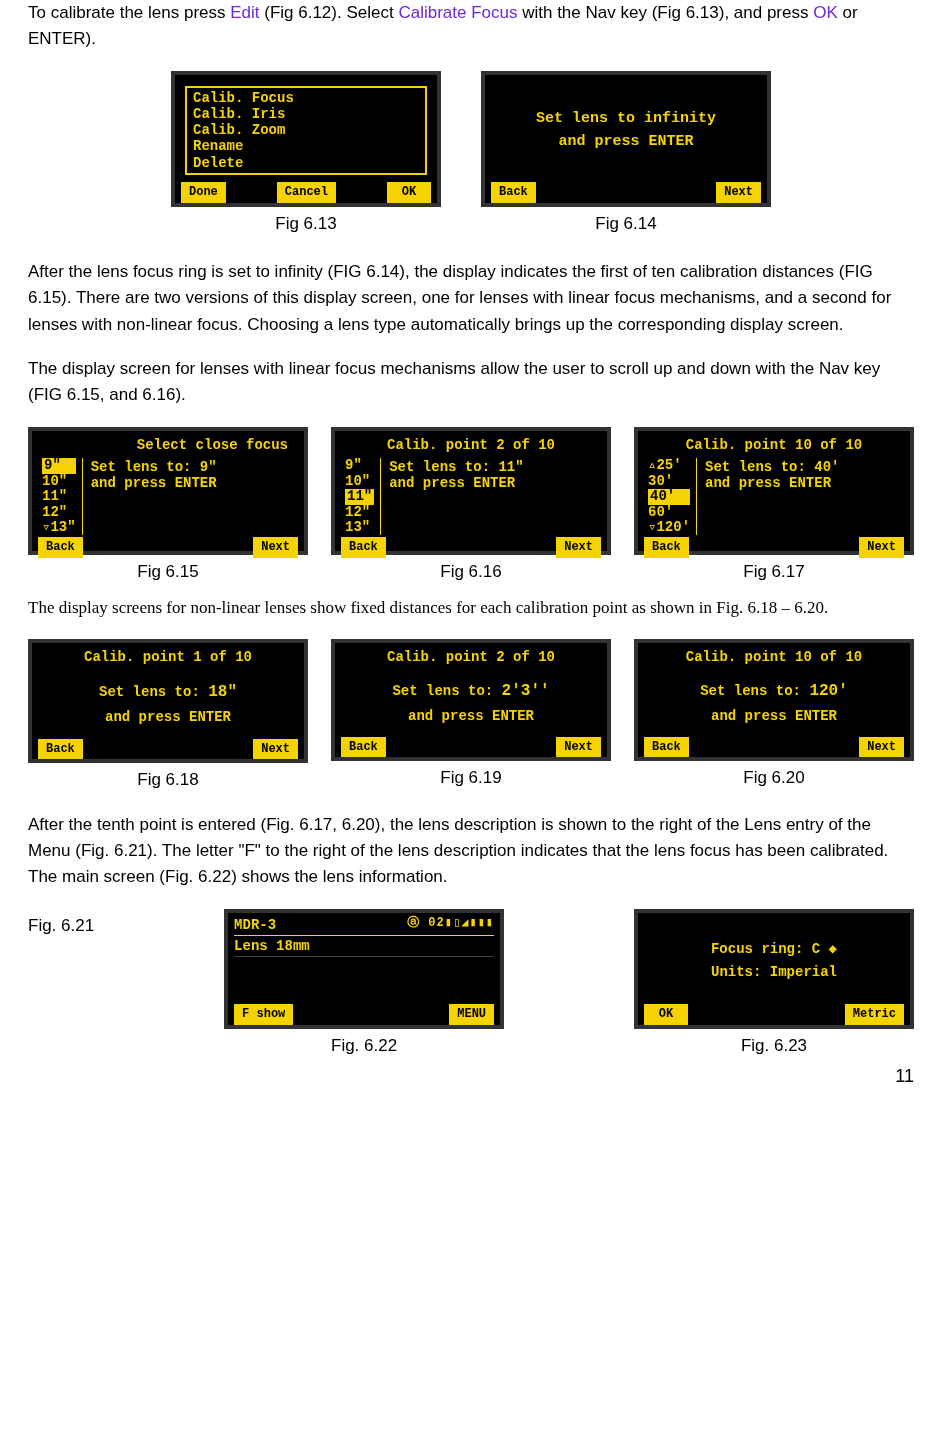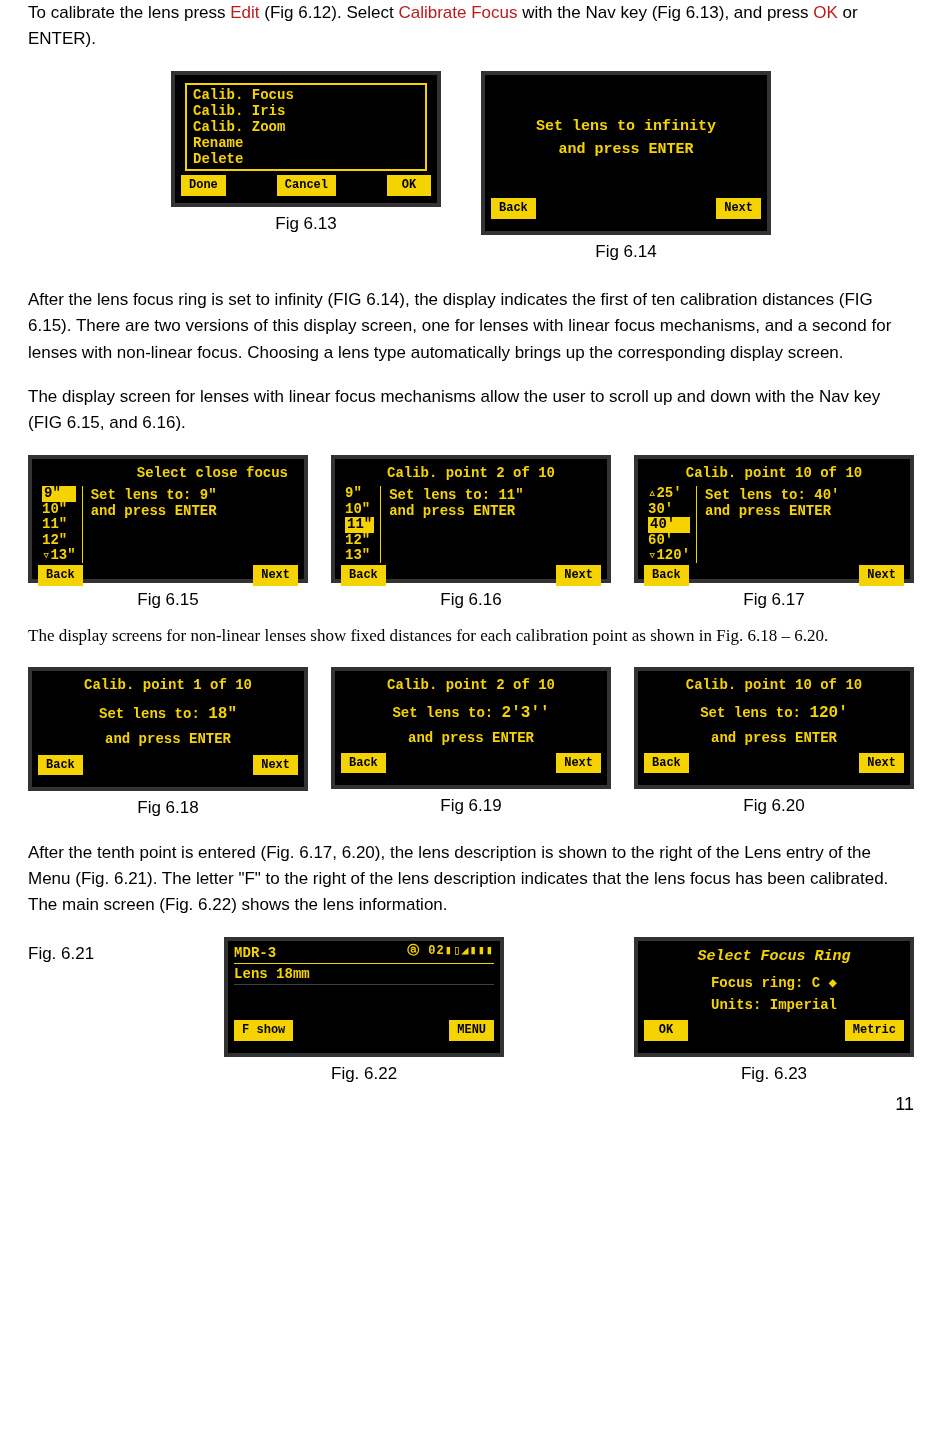--- a/index.html
+++ b/index.html
@@ -7,30 +7,30 @@
     font-size: 17px;
     line-height: 1.55;
     color: #000;
     background: #fff;
     width: 942px;
     margin: 0;
     padding: 0 28px 12px 28px;
     box-sizing: border-box;
   }
   p { margin: 0 0 18px 0; }
-  .link { color: #b91c1c; }
+  .link { color: #6d28d9; }
   .row { display: flex; justify-content: flex-start; gap: 10px; margin: 6px 0 4px 0; }
   .row.center { justify-content: center; gap: 40px; }
   .row.three { justify-content: space-between; }
   .figwrap { display: flex; flex-direction: column; align-items: center; }
   .caption { font-size: 17px; margin-top: 4px; }
   .lcd {
     background: #000;
     border: 4px solid #333;
-    padding: 4px 6px 12px 6px;
+    padding: 4px 6px 0 6px;
     box-sizing: border-box;
     font-family: "Courier New", monospace;
     font-weight: bold;
     color: #f5d300;
     position: relative;
     display: flex;
     flex-direction: column;
   }
   .lcd .body { flex: 1; display: flex; flex-direction: column; justify-content: center; }
   .lcd .line { white-space: pre; }
@@ -89,21 +89,21 @@
       <div class="buttons">
         <div class="btn">Done</div>
         <div class="btn">Cancel</div>
         <div class="btn">OK</div>
       </div>
     </div>
     <div class="caption">Fig 6.13</div>
   </div>
 
   <div class="figwrap">
-    <div class="lcd" style="width:290px;height:164px;">
+    <div class="lcd" style="width:290px;height:136px;">
       <div class="body" style="align-items:center;font-size:15px;">
         <div class="line">Set lens to infinity</div>
         <div class="line">and press ENTER</div>
       </div>
       <div class="buttons">
         <div class="btn">Back</div>
         <div class="btn empty">.</div>
         <div class="btn">Next</div>
       </div>
     </div>
@@ -264,21 +264,20 @@
         <div class="btn">F show</div>
         <div class="btn empty">.</div>
         <div class="btn">MENU</div>
       </div>
     </div>
     <div class="caption">Fig. 6.22</div>
   </div>
 
   <div class="figwrap">
     <div class="lcd" style="width:280px;height:120px;">
-      <div class="italic" style="font-size:15px;">Select Focus Ring</div>
       <div class="body" style="align-items:center;font-size:14px;line-height:1.6;">
         <div>Focus ring:  C ◆</div>
         <div>Units: Imperial</div>
       </div>
       <div class="buttons">
         <div class="btn">OK</div>
         <div class="btn empty">.</div>
         <div class="btn">Metric</div>
       </div>
     </div>

